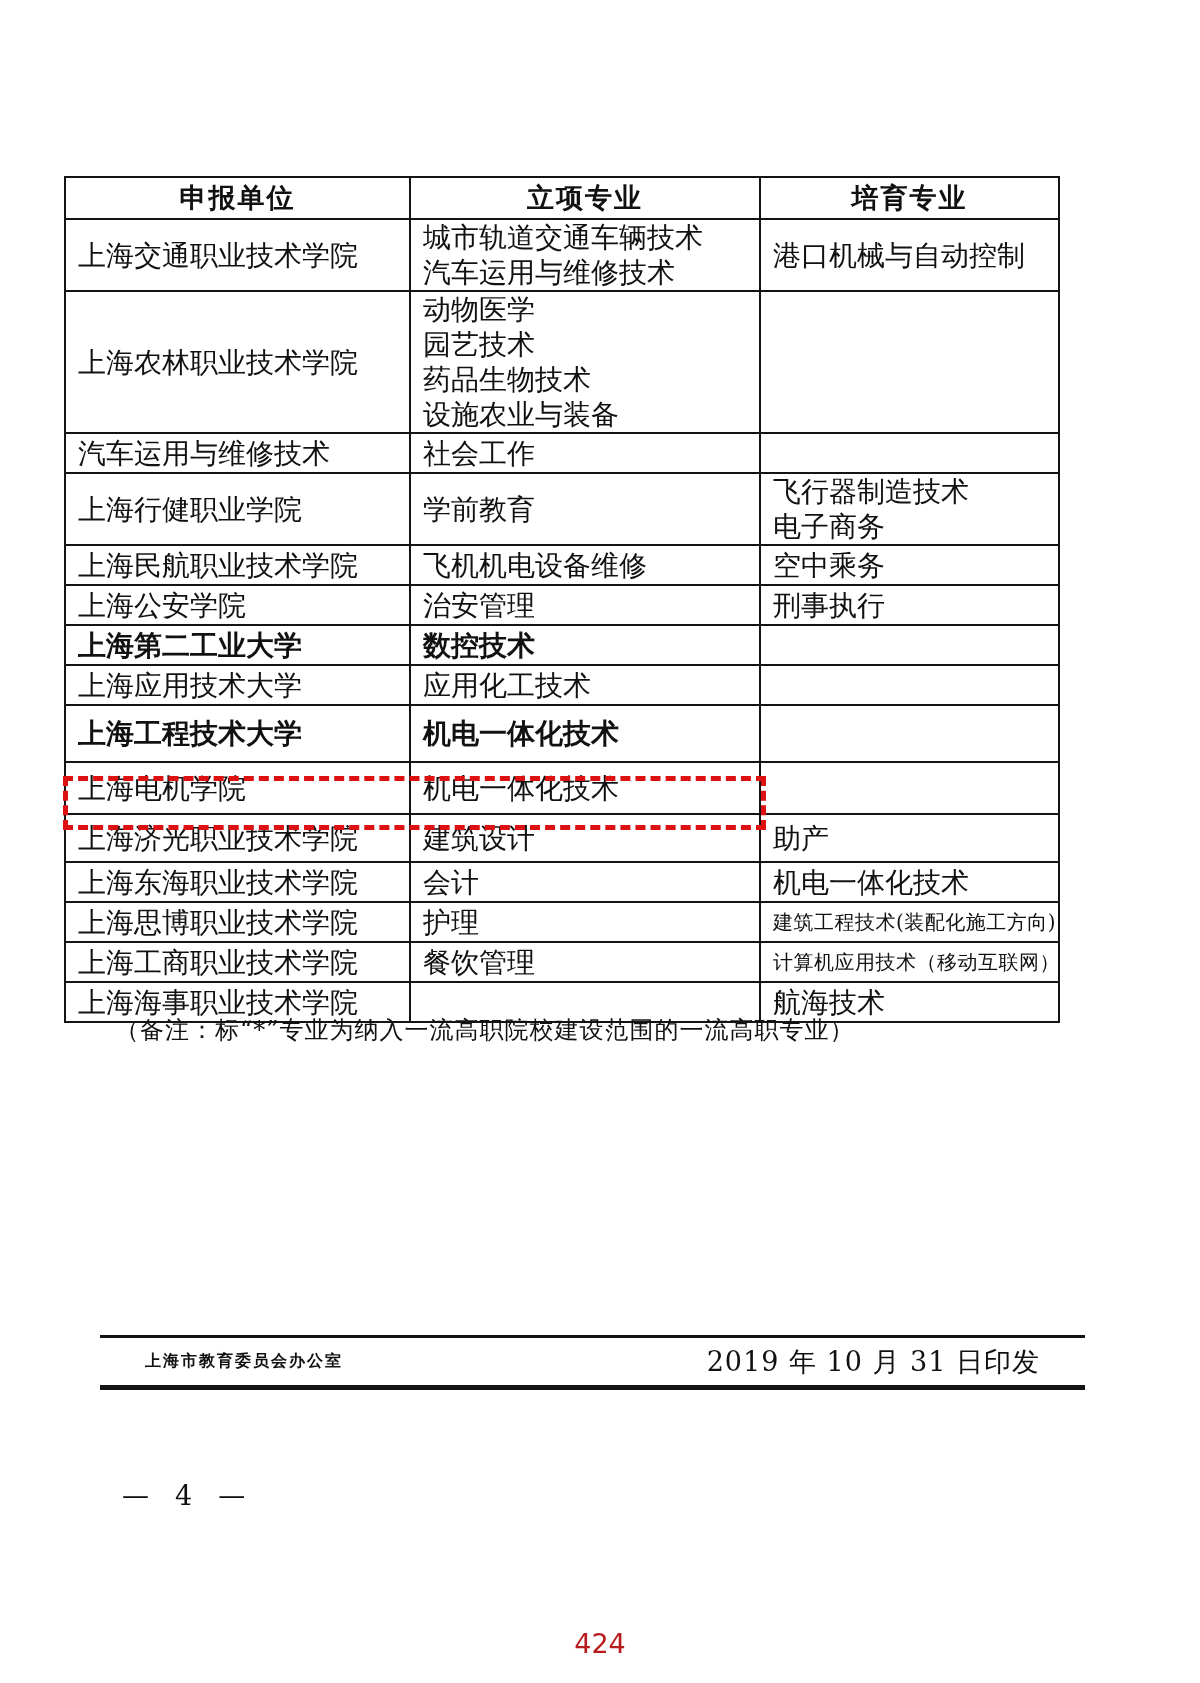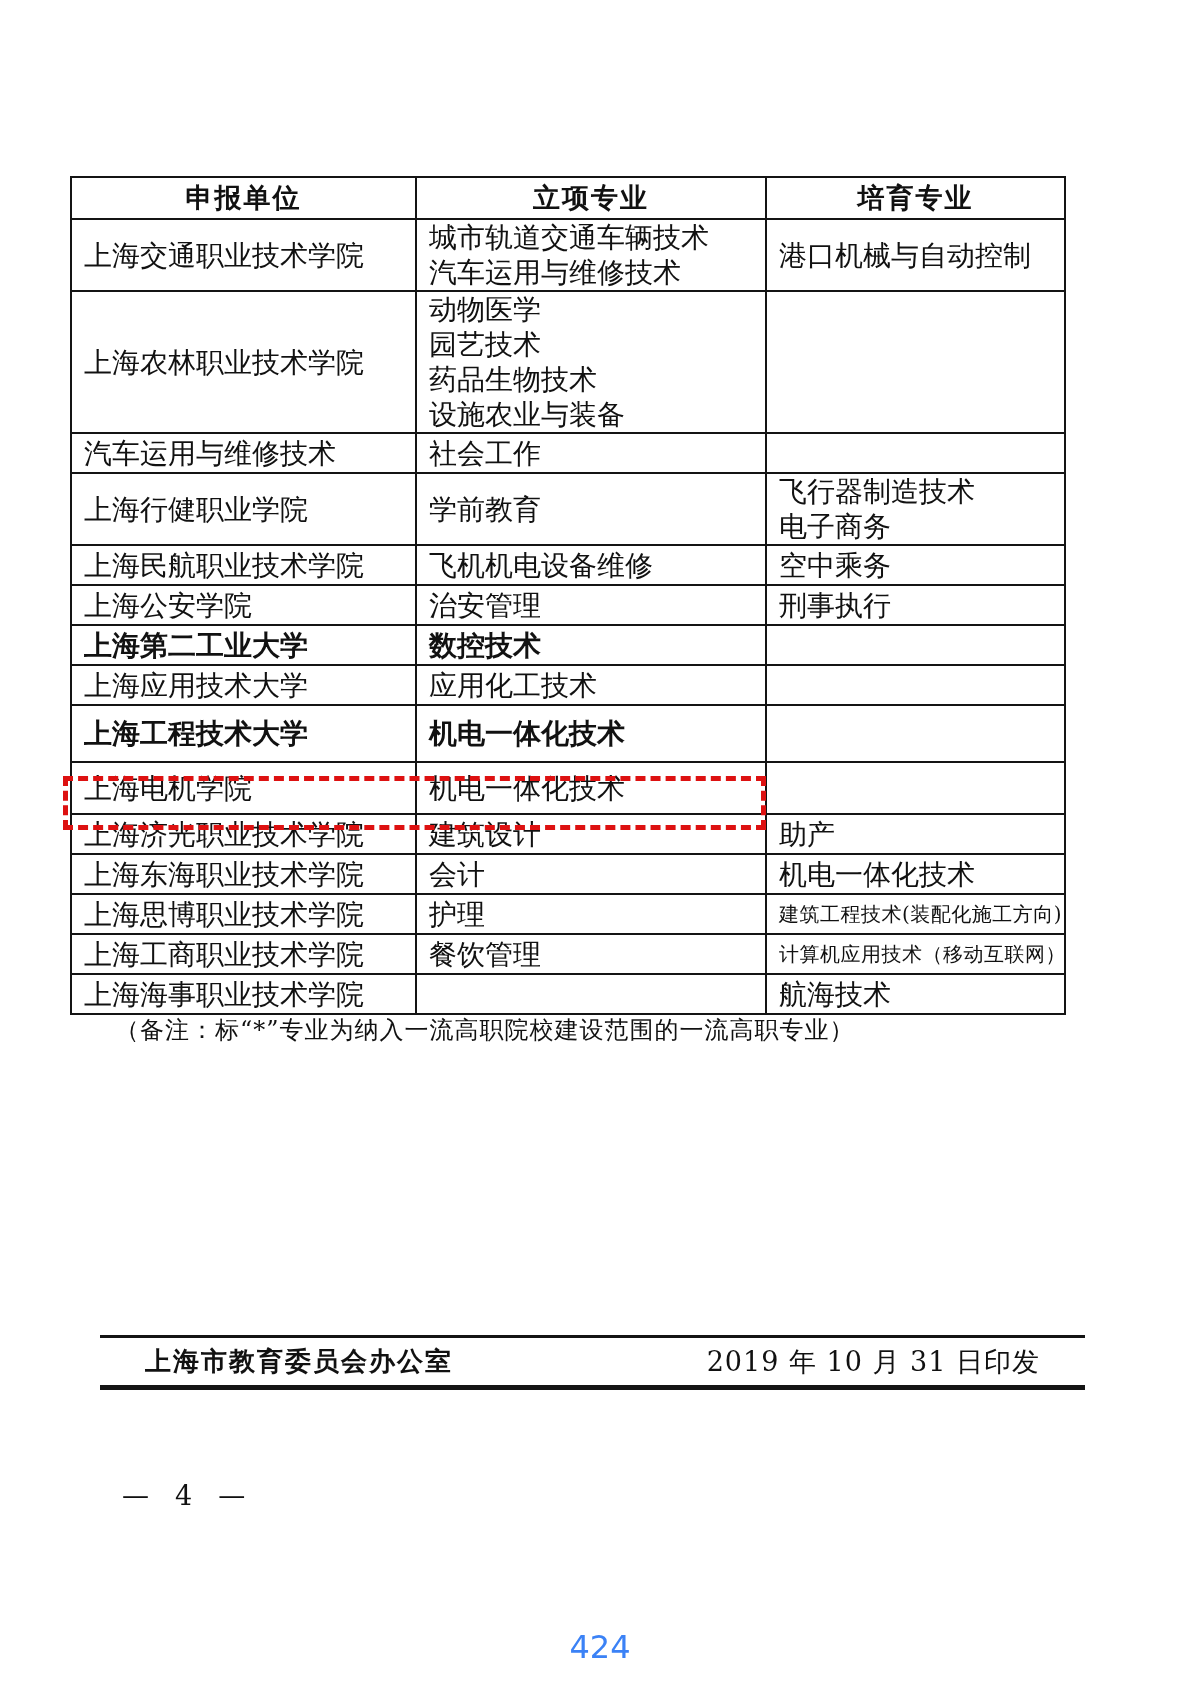--- a/index.html
+++ b/index.html
@@ -8,21 +8,21 @@
     width:1200px; height:1683px;
     background:#ffffff;
     color:#111111;
     font-family:"DejaVu Serif", serif;
     overflow:hidden;
   }
 
   
   table#programs-table {
     position:absolute;
-    left:70px; top:176px;
+    left:64px; top:176px;
     width:994px;
     border-collapse:collapse;
     table-layout:fixed;
   }
   #programs-table th, #programs-table td {
     border:2px solid #141414;
     overflow:hidden;
   }
   #programs-table th {
     font-family:"DejaVu Sans", sans-serif;
@@ -72,21 +72,21 @@
   .footer-text-row {
     display:flex;
     justify-content:space-between;
     align-items:center;
     height:47px;
     padding:0 45px;
   }
   .footer-issuer {
     font-family:"DejaVu Sans", sans-serif;
     font-weight:bold;
-    font-size:26px;
+    font-size:16px;
     letter-spacing:2px;
   }
   .footer-date {
     font-size:27px;
     letter-spacing:1px;
     margin-left:8px;
   }
   .footer-line-bottom { height:5px; background:#141414; }
 
   
@@ -99,22 +99,22 @@
     font-size:27px;
   }
 
   
   .bottom-number {
     position:absolute;
     left:0; top:1628px;
     width:100%;
     text-align:center;
     font-family:"DejaVu Sans", sans-serif;
-    font-size:32px;
-    color:#3b82f6;
+    font-size:27px;
+    color:#b91c1c;
   }
 </style>
 </head>
 <body>
 
 <div class="page" id="page">
 
   <table id="programs-table">
     <colgroup>
       <col class="col-unit">
@@ -225,21 +225,21 @@
         </tr>
         <tr style="height: 52px;">
           <td>
             <div class="cell-line">上海电机学院</div>
           </td>
           <td>
             <div class="cell-line">机电一体化技术</div>
           </td>
           <td></td>
         </tr>
-        <tr style="height: 40px;">
+        <tr style="height: 48px;">
           <td>
             <div class="cell-line">上海济光职业技术学院</div>
           </td>
           <td>
             <div class="cell-line">建筑设计</div>
           </td>
           <td>
             <div class="cell-line">助产</div>
           </td>
         </tr>

